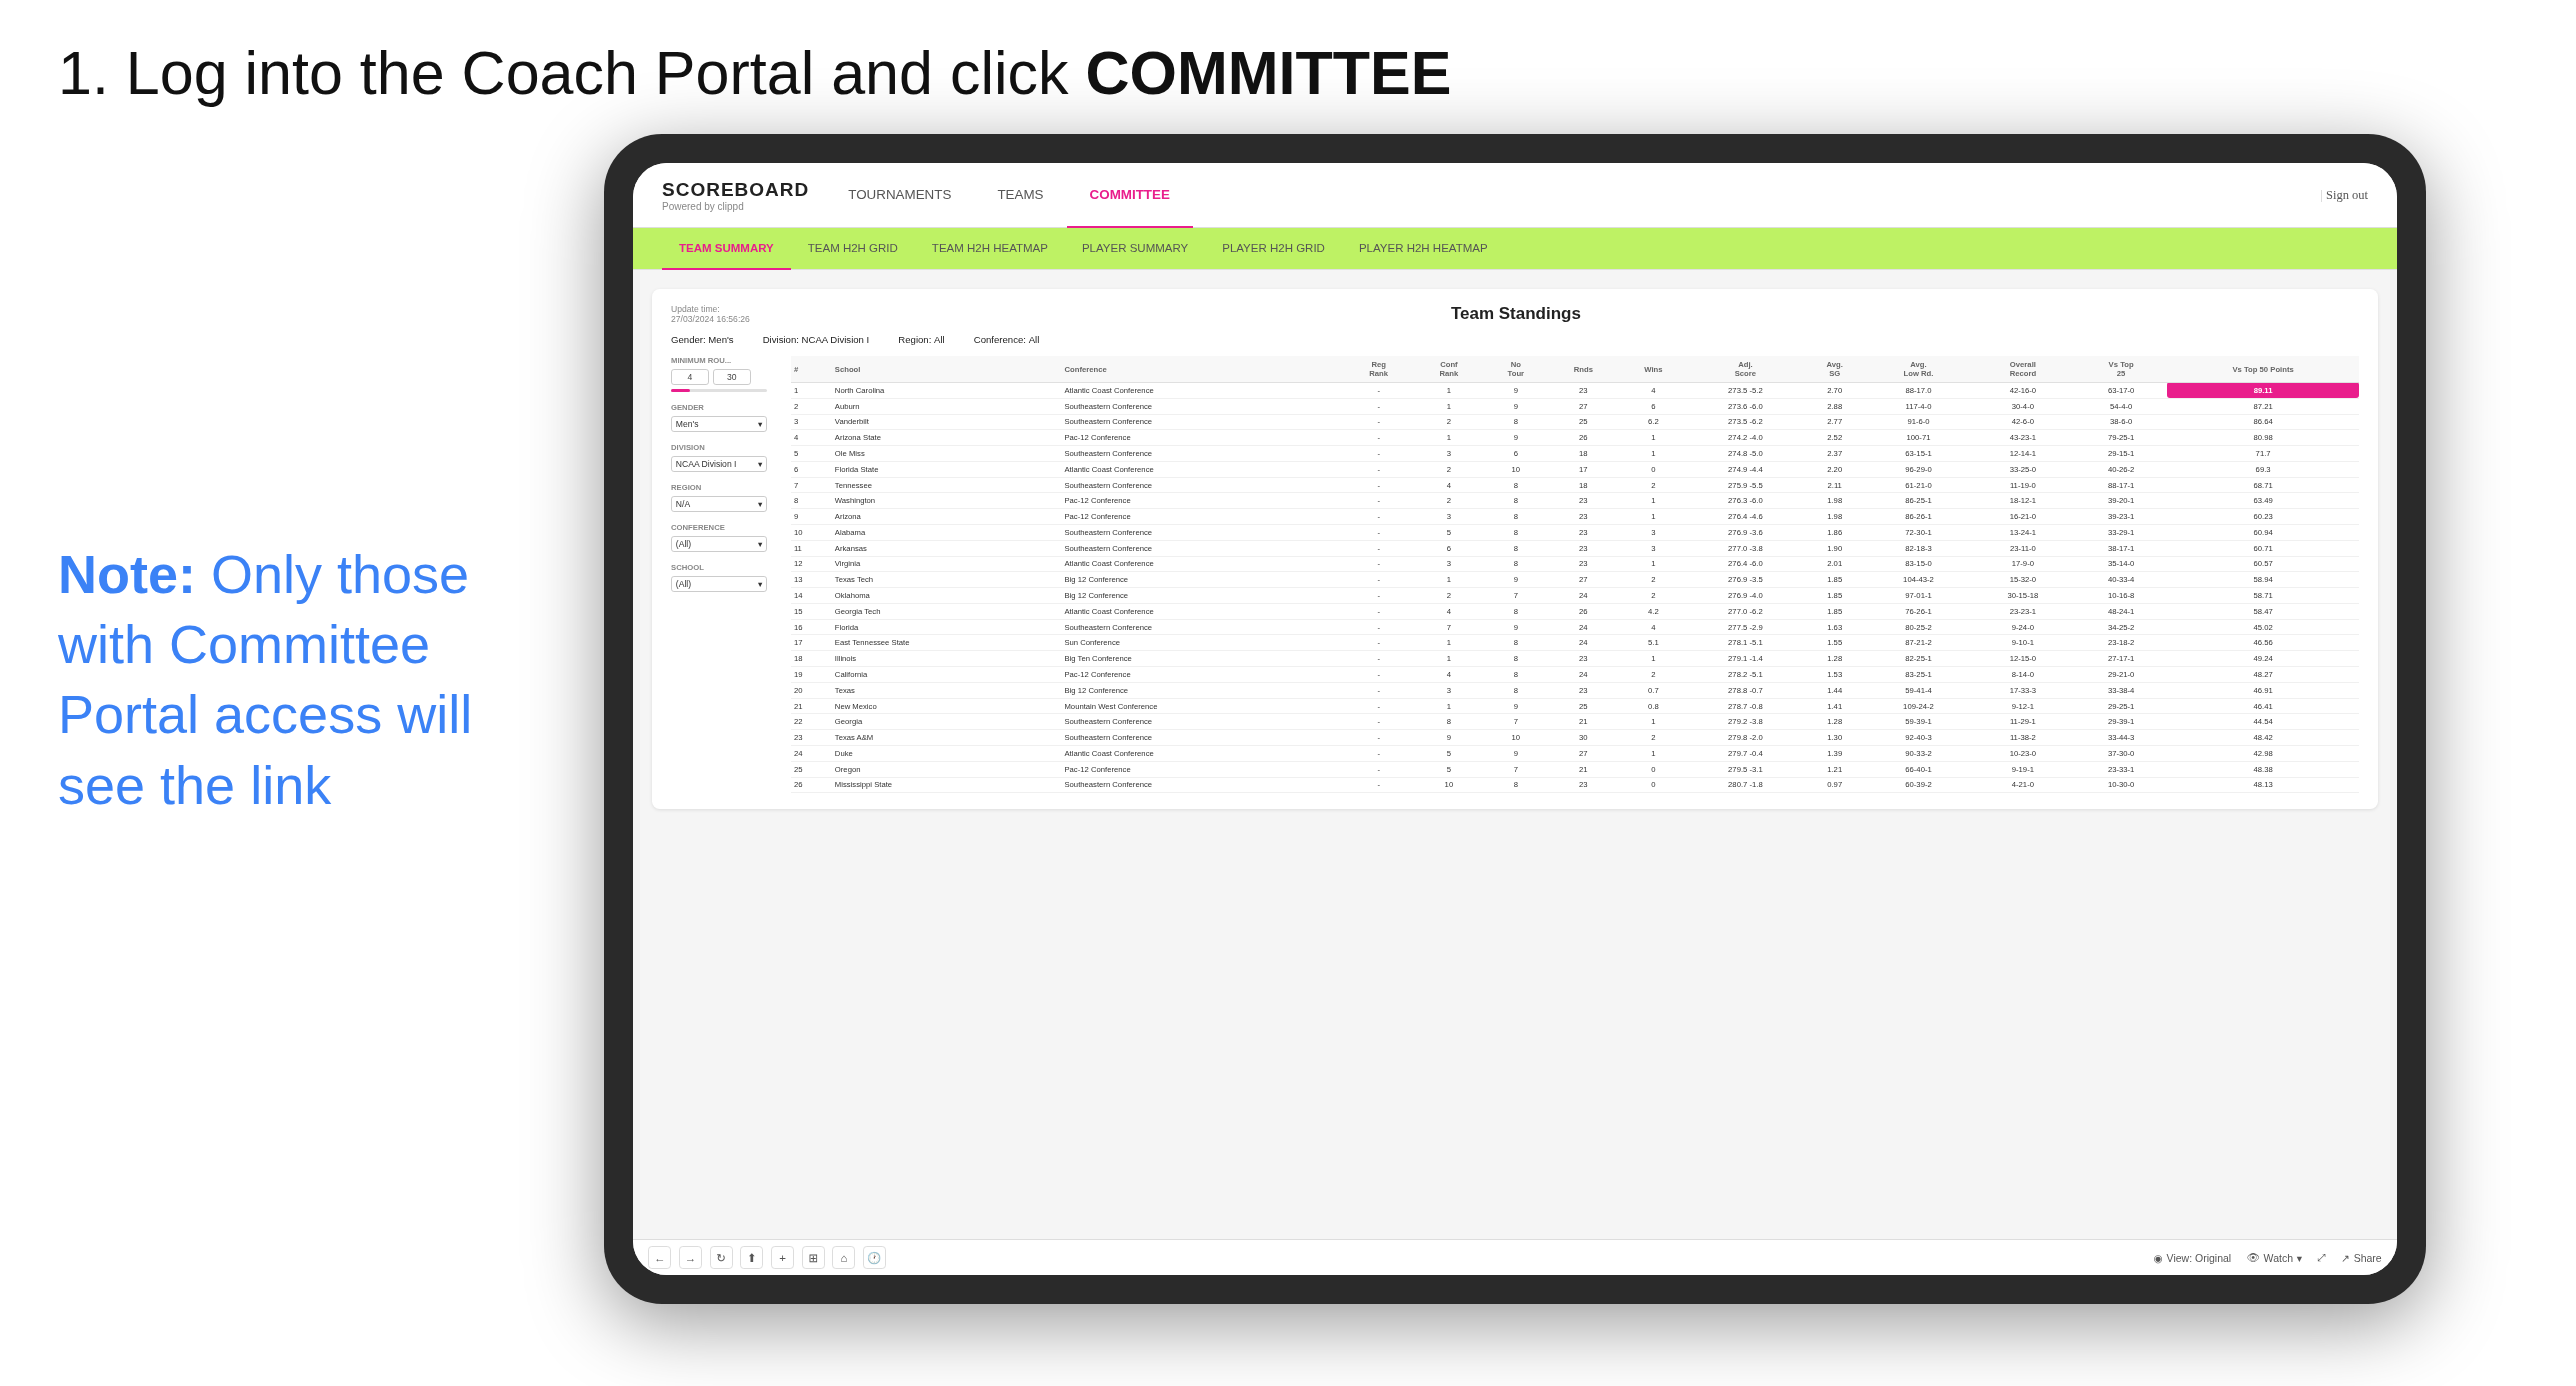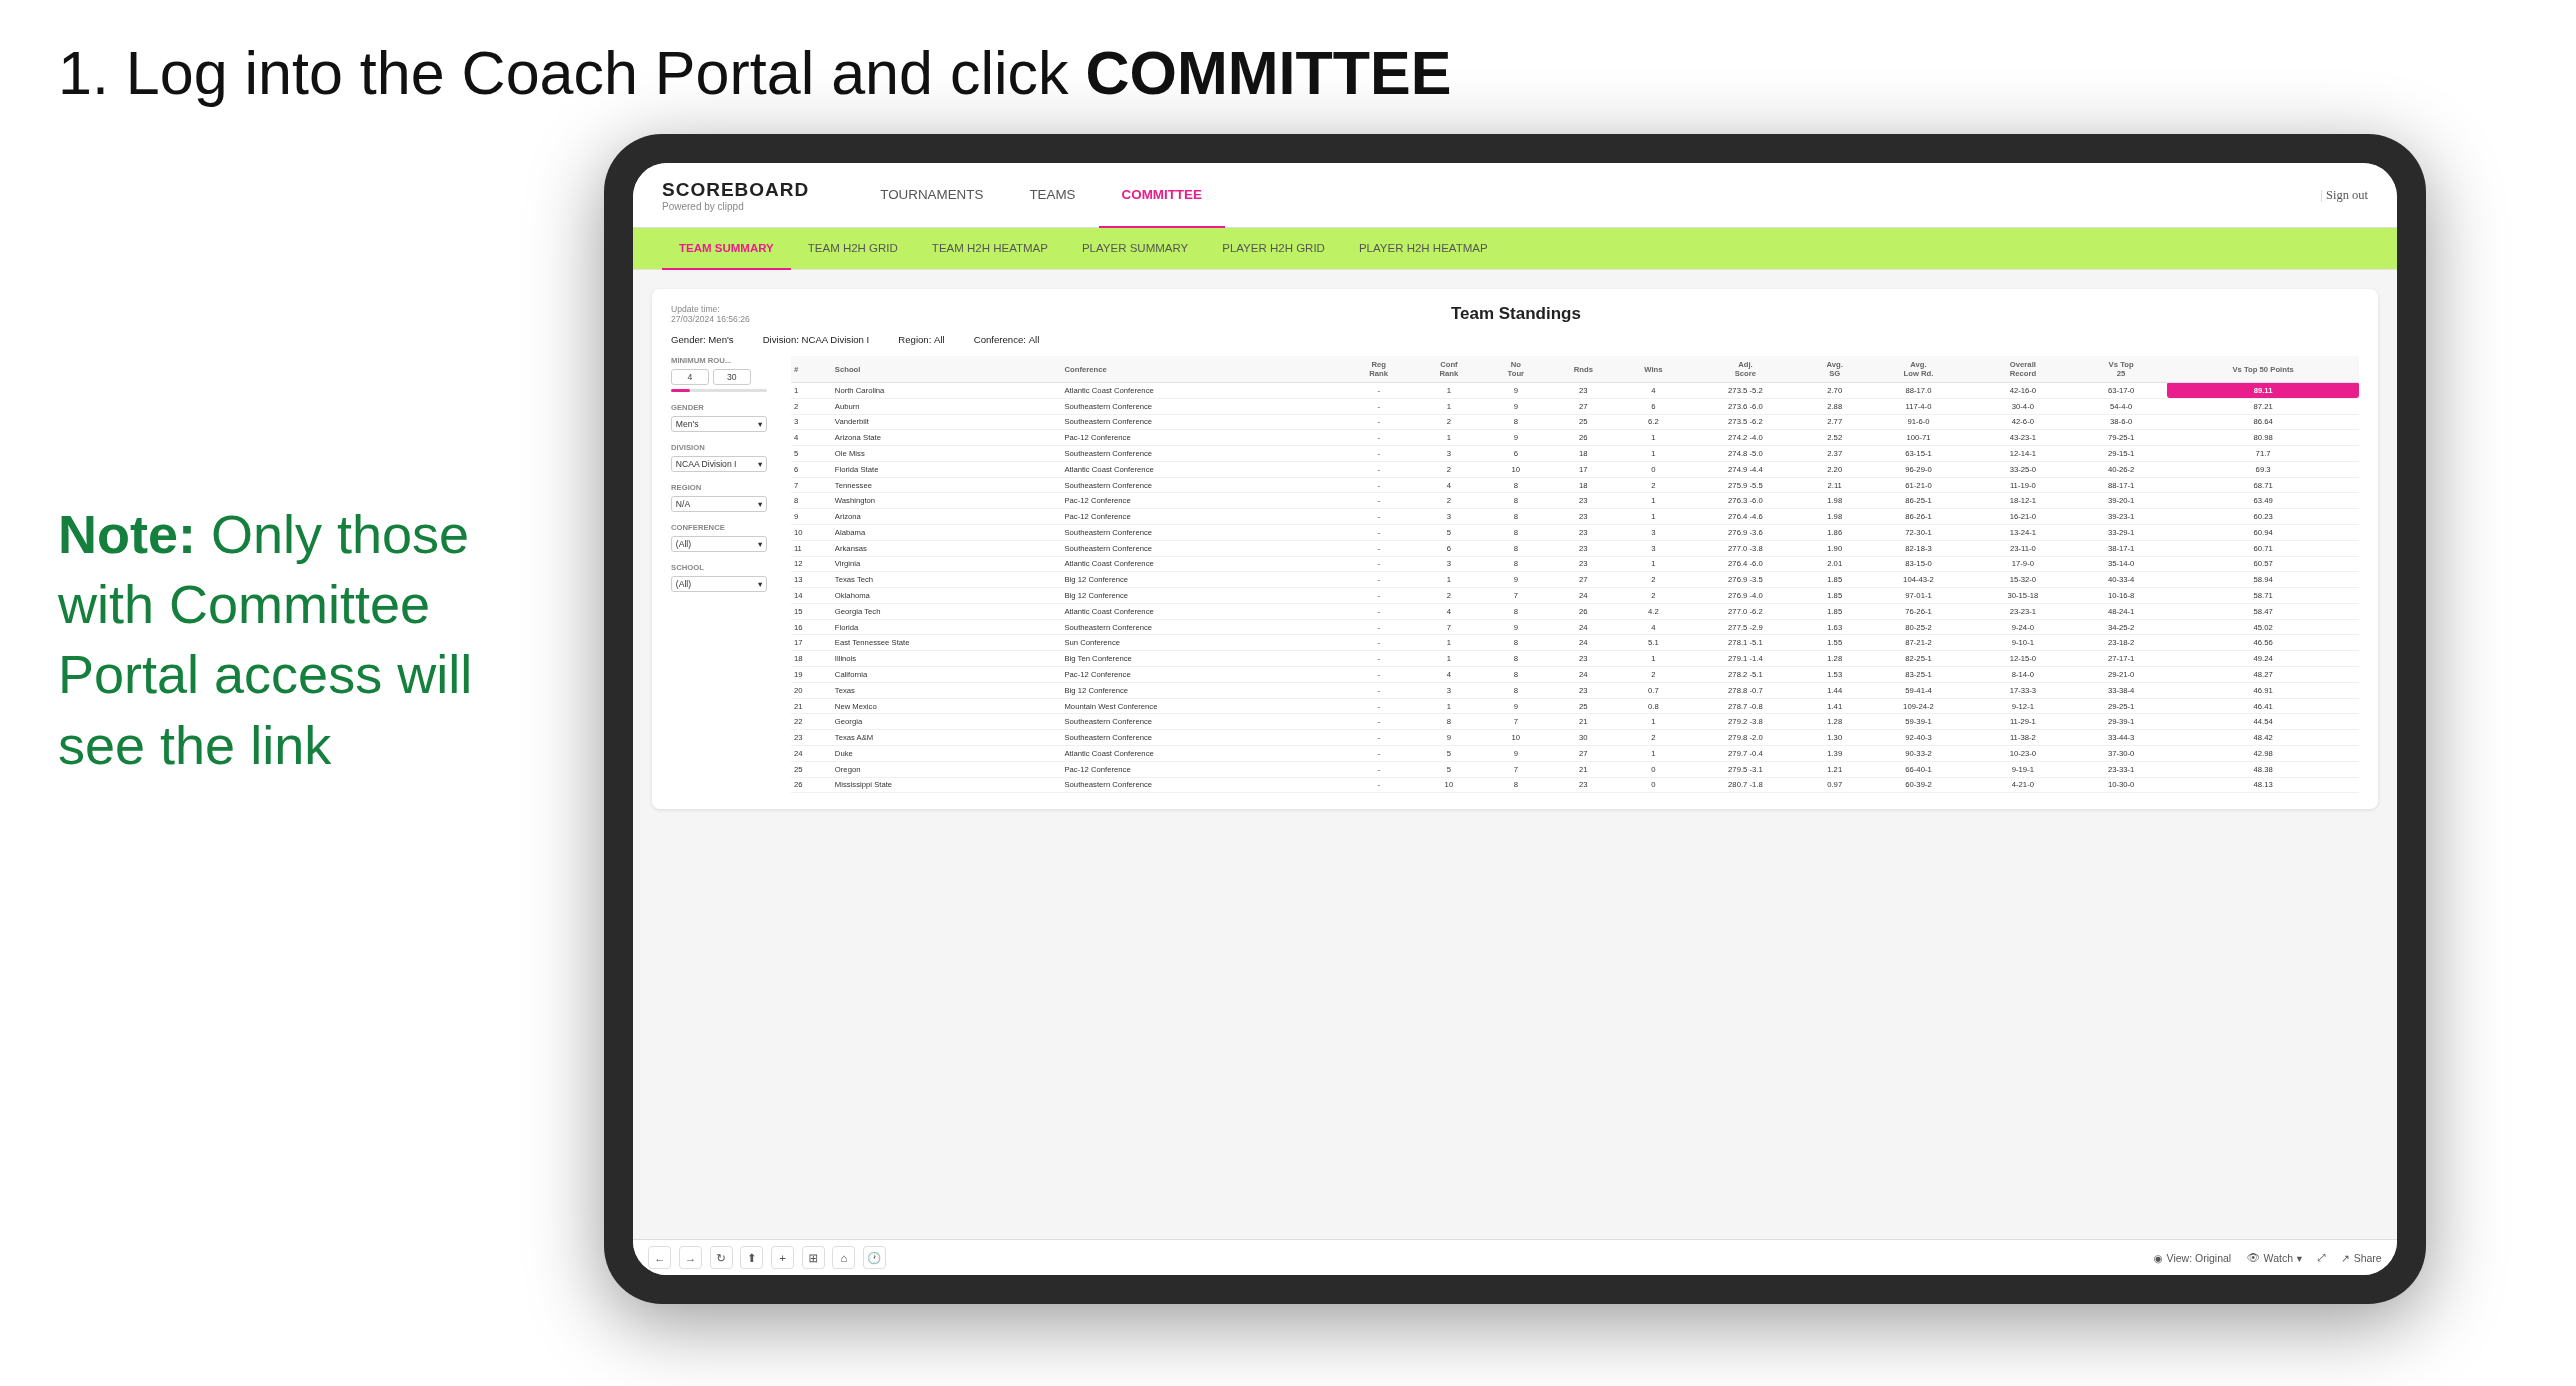--- a/index.html
+++ b/index.html
@@ -30,23 +30,24 @@
     }
 
     .note-area {
       position: absolute;
       left: 58px;
       top: 499px;
     }
     .note-text {
       font-size: 54px;
       font-weight: 400;
-      color: #15803d;
+      color: #3b82f6;
       line-height: 1.3;
       max-width: 499px;
+      margin-top: 40px;
     }
     .note-text strong {
       font-weight: 700;
     }
 
     
     .tablet-frame {
       position: absolute;
       top: 134px;
       left: 604px;
@@ -73,21 +74,21 @@
       border-bottom: 1px solid #ddd;
       display: flex;
       align-items: center;
       padding: 0 29px;
       height: 65px;
       flex-shrink: 0;
     }
     .scoreboard-logo {
       display: flex;
       flex-direction: column;
-      margin-right: 48px;
+      margin-right: 16px;
     }
     .scoreboard-logo .logo-title {
       font-size: 19px;
       font-weight: 700;
       letter-spacing: 1px;
       color: #222;
     }
     .scoreboard-logo .logo-subtitle {
       font-size: 10px;
       color: #888;

